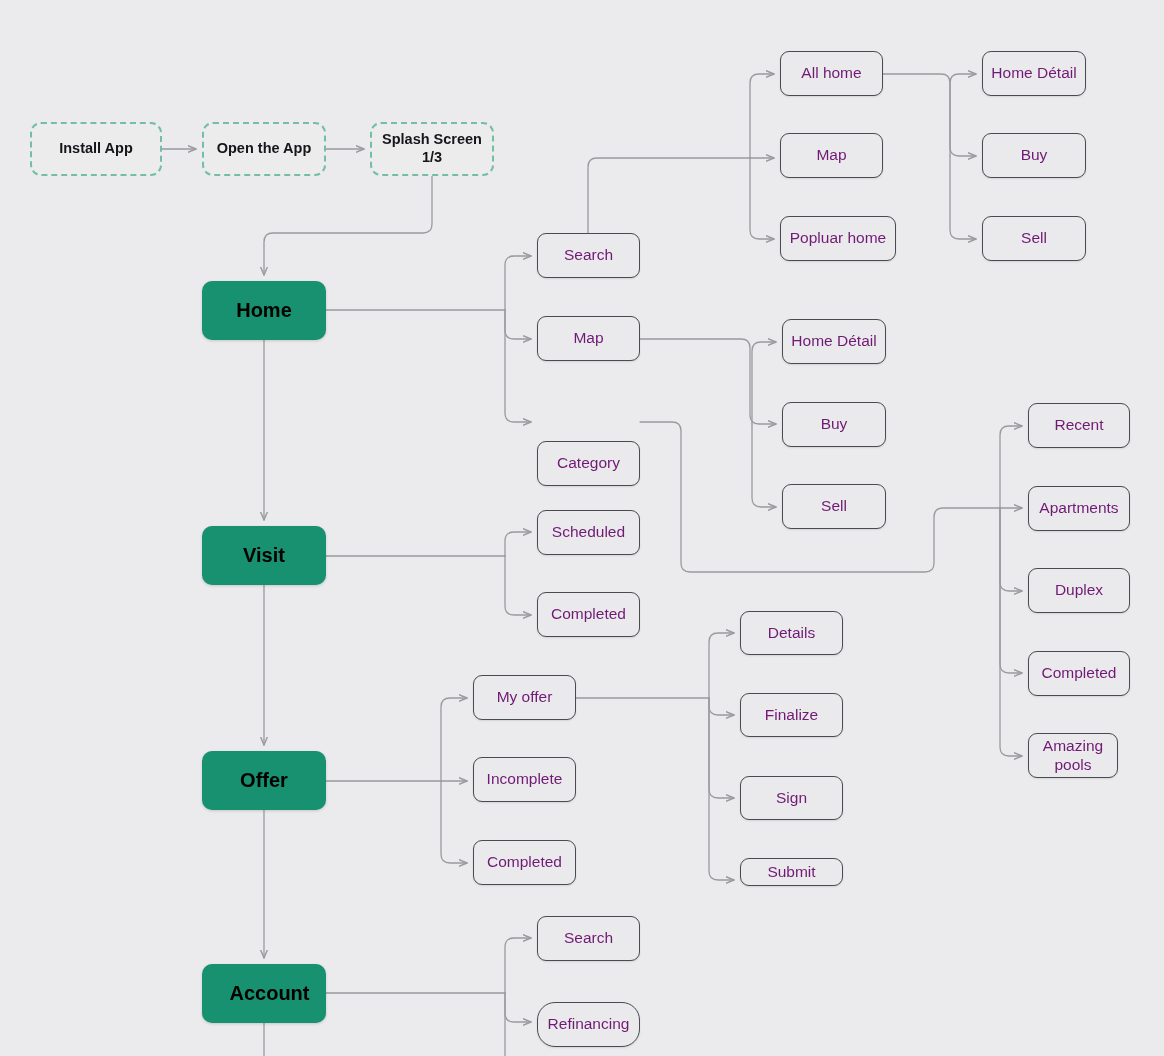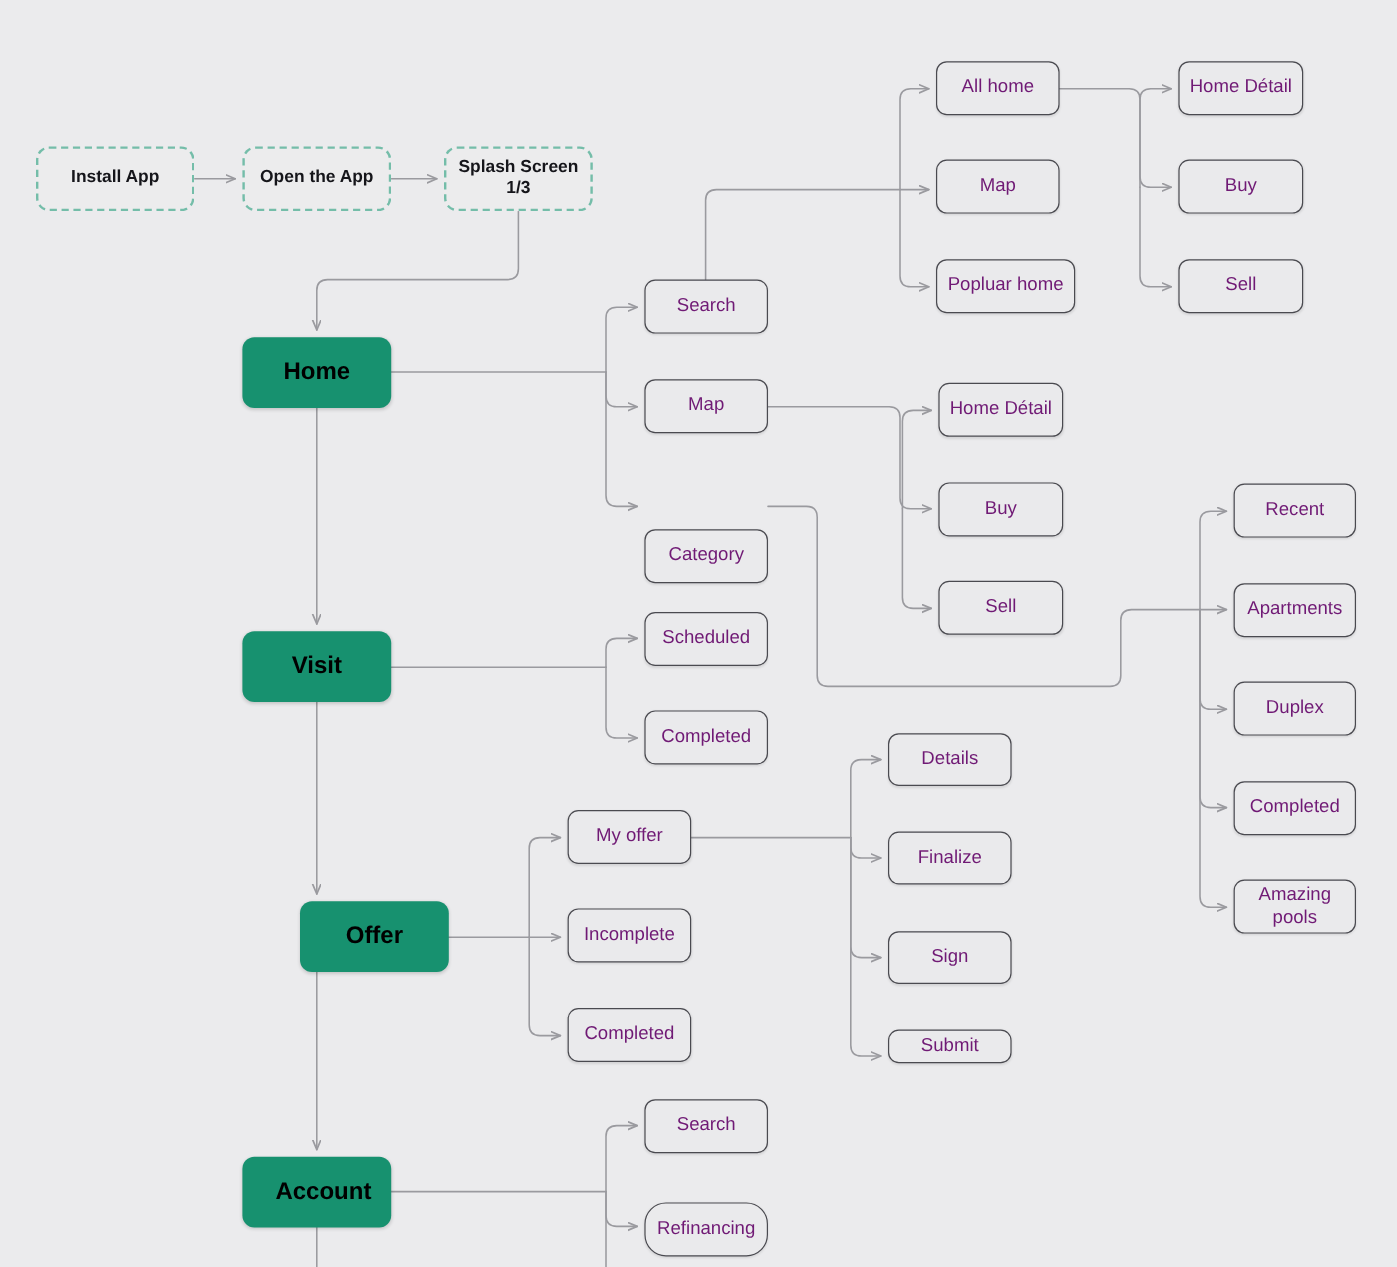--- a/index.html
+++ b/index.html
@@ -147,21 +147,21 @@
     <span class="lbl">Splash Screen
 1/3</span>
   </div>
 
   <div class="node accent" style="left:202px;top:281px;width:124px;height:59px;">
     <span class="lbl">Home</span>
   </div>
   <div class="node accent" style="left:202px;top:526px;width:124px;height:59px;">
     <span class="lbl">Visit</span>
   </div>
-  <div class="node accent" style="left:202px;top:751px;width:124px;height:59px;margin-left:48px;">
+  <div class="node accent" style="left:202px;top:751px;width:124px;height:59px;">
     <span class="lbl">Offer</span>
   </div>
   <div class="node accent" style="left:202px;top:964px;width:124px;height:59px;padding-left:11px;">
     <span class="lbl">Account</span>
   </div>
 
   <div class="node plain" style="left:537px;top:233px;width:103px;height:45px;">
     <span class="lbl">Search</span>
   </div>
   <div class="node plain" style="left:537px;top:316px;width:103px;height:45px;">
@@ -206,21 +206,21 @@
   </div>
   <div class="node plain" style="left:1028px;top:486px;width:102px;height:45px;">
     <span class="lbl">Apartments</span>
   </div>
   <div class="node plain" style="left:1028px;top:568px;width:102px;height:45px;">
     <span class="lbl">Duplex</span>
   </div>
   <div class="node plain" style="left:1028px;top:651px;width:102px;height:45px;">
     <span class="lbl">Completed</span>
   </div>
-  <div class="node plain" style="left:1028px;top:733px;width:102px;height:45px;">
+  <div class="node plain" style="left:1028px;top:733px;width:90px;height:45px;">
     <span class="lbl">Amazing pools</span>
   </div>
 
   <div class="node plain" style="left:537px;top:510px;width:103px;height:45px;">
     <span class="lbl">Scheduled</span>
   </div>
   <div class="node plain" style="left:537px;top:592px;width:103px;height:45px;">
     <span class="lbl">Completed</span>
   </div>
 

